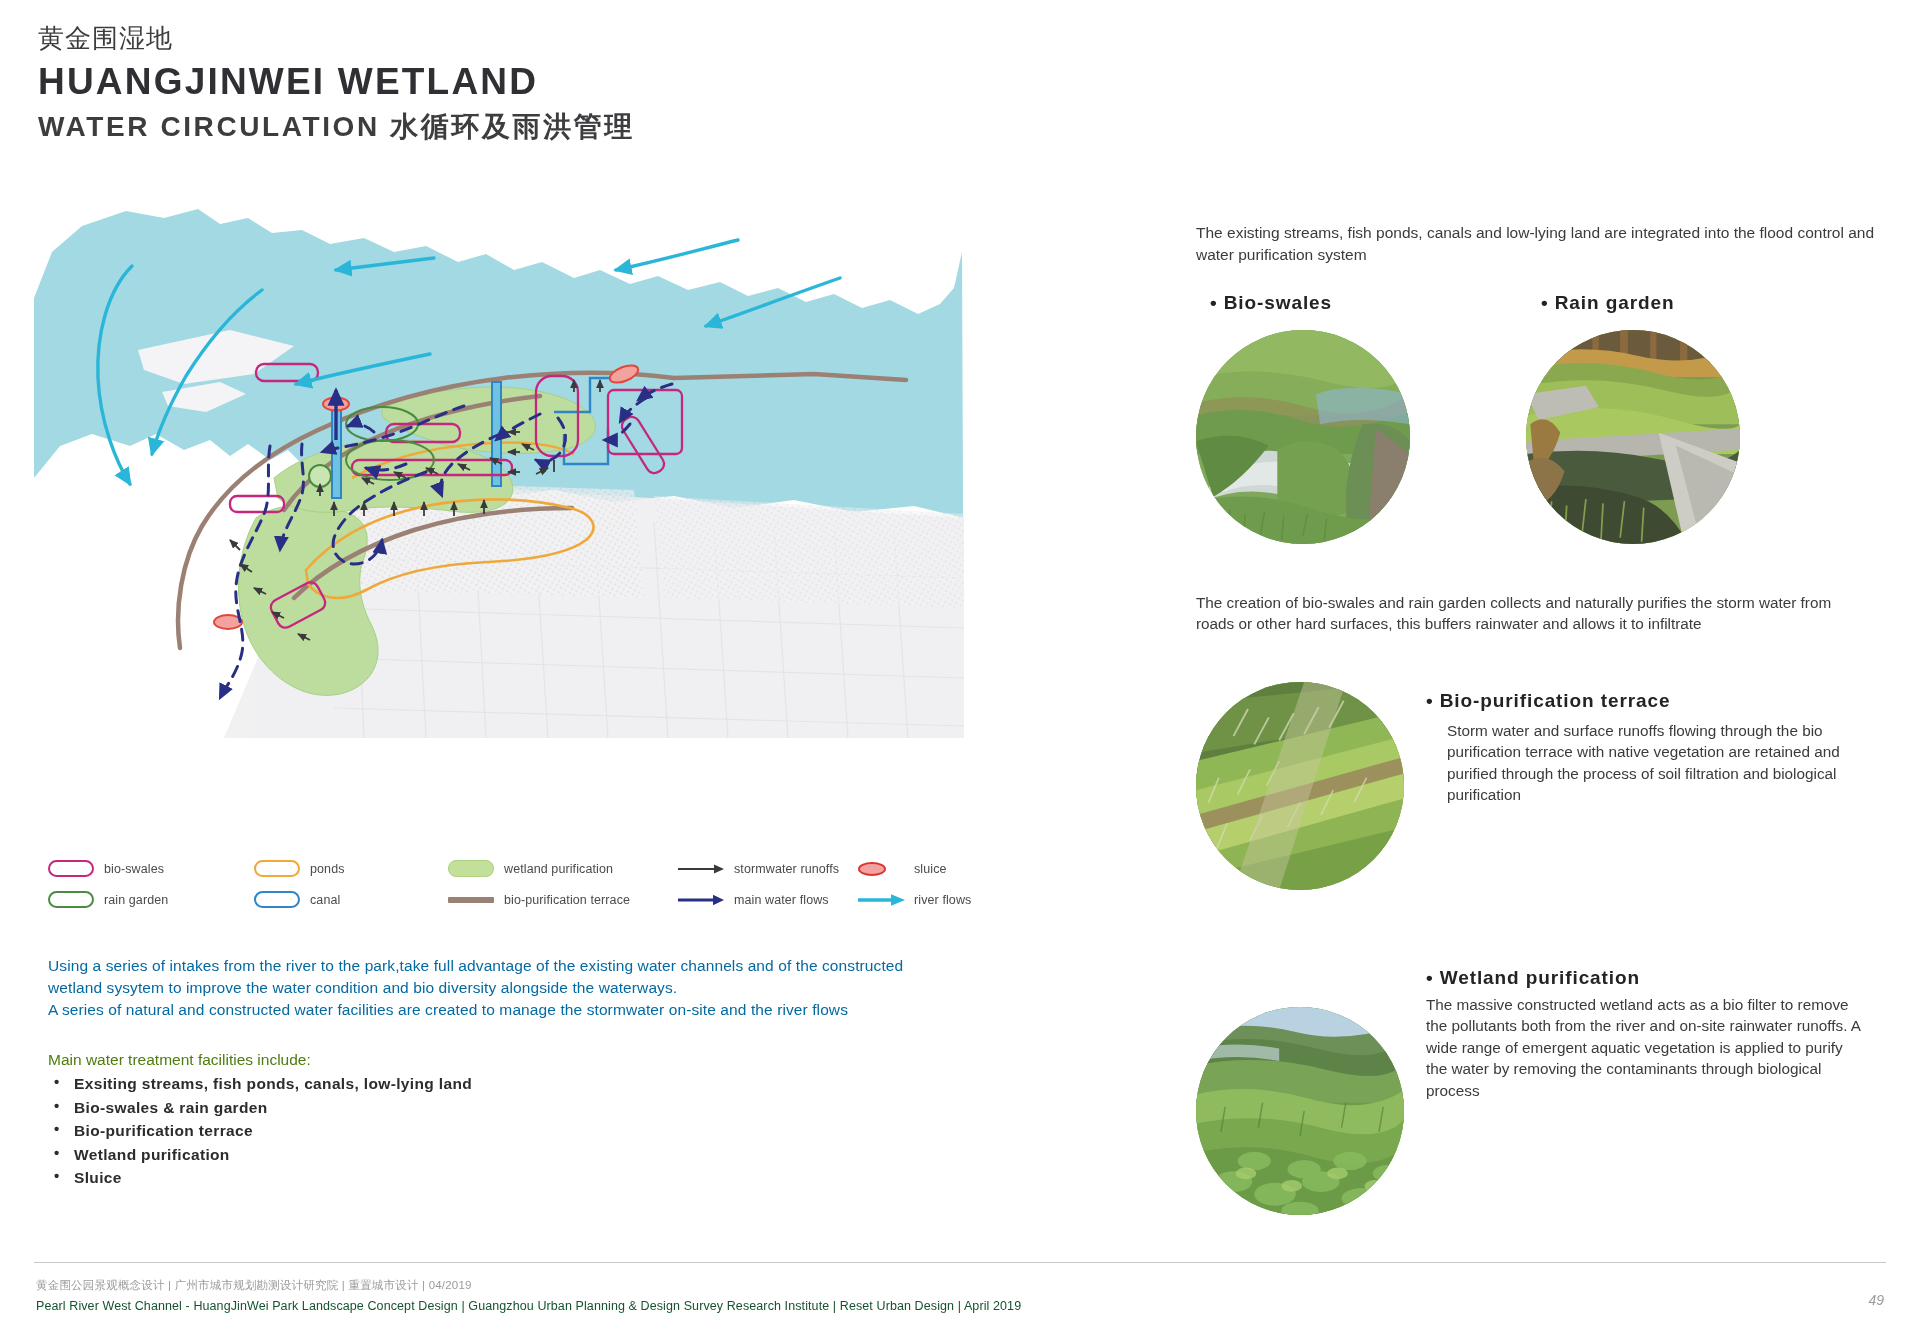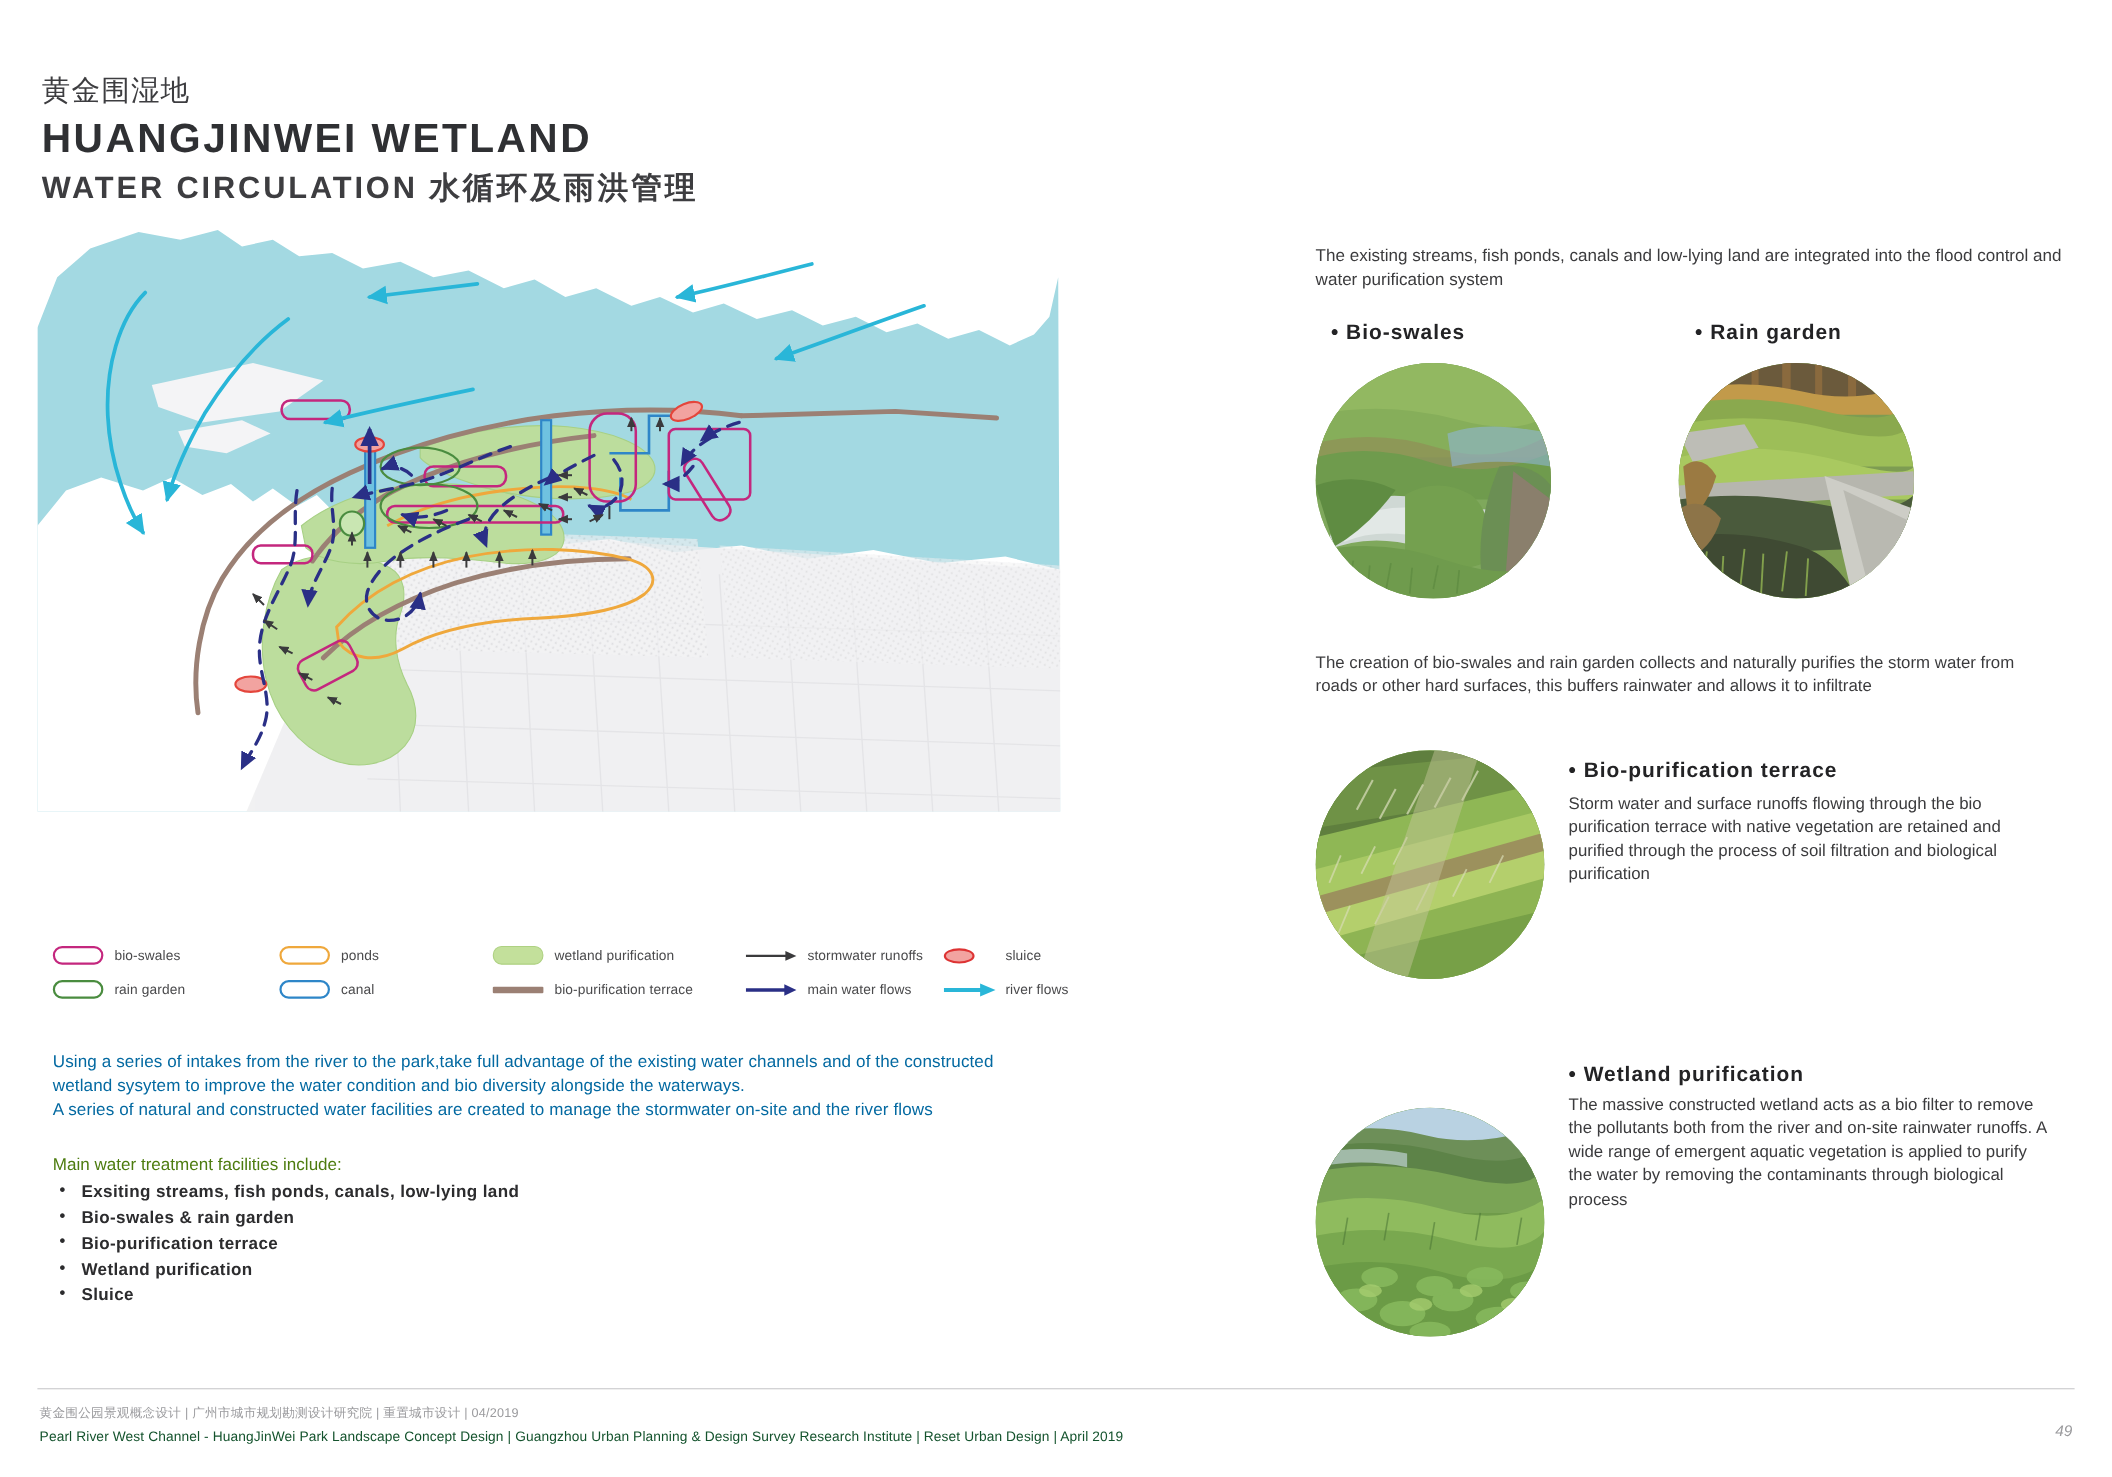--- a/index.html
+++ b/index.html
@@ -11,21 +11,21 @@
     font-family: "Liberation Sans", sans-serif;
     color: #3a3a3c;
     position: relative;
     overflow: hidden;
   }
 
   
   #header { position: absolute; left: 38px; top: 22px; }
   #title-cn {
     font-size: 26px; font-weight: 400; color: #3d3d40;
-    letter-spacing: 1px; line-height: 1.25; margin-top: 44px;
+    letter-spacing: 1px; line-height: 1.25;
   }
   #title-en {
     font-size: 37px; font-weight: 700; color: #2f3033;
     letter-spacing: 2.2px; line-height: 1.22; margin-top: 4px;
   }
   #subtitle {
     font-size: 28px; font-weight: 700; color: #3d3d40;
     letter-spacing: 2.6px; line-height: 1.25; margin-top: 5px;
   }
 
@@ -102,21 +102,21 @@
   #rain-head { position: absolute; left: 345px; top: 0; }
   #bios-photo { position: absolute; left: 0px; top: 38px; width: 214px; height: 214px; }
   #rain-photo { position: absolute; left: 330px; top: 38px; width: 214px; height: 214px; }
 
   #mid-para { position: absolute; left: 0px; top: 370px; width: 665px; }
 
   
   #row-terrace { position: absolute; left: 0px; top: 460px; width: 690px; }
   #terr-photo { position: absolute; left: 0px; top: 0px; width: 208px; height: 208px; }
   #terr-text  { position: absolute; left: 230px; top: 8px; width: 420px; }
-  #terr-text .body-text { margin-top: 8px; }
+  #terr-text .body-text { margin-top: 8px; margin-left: 21px; }
 
   
   #row-wetland { position: absolute; left: 0px; top: 745px; width: 690px; }
   #wet-photo { position: absolute; left: 0px; top: 40px; width: 208px; height: 208px; }
   #wet-text  { position: absolute; left: 230px; top: 0px; width: 440px; }
   #wet-text .body-text { margin-top: 5px; }
 
   
   #footer-rule {
     position: absolute; left: 34px; top: 1262px;

